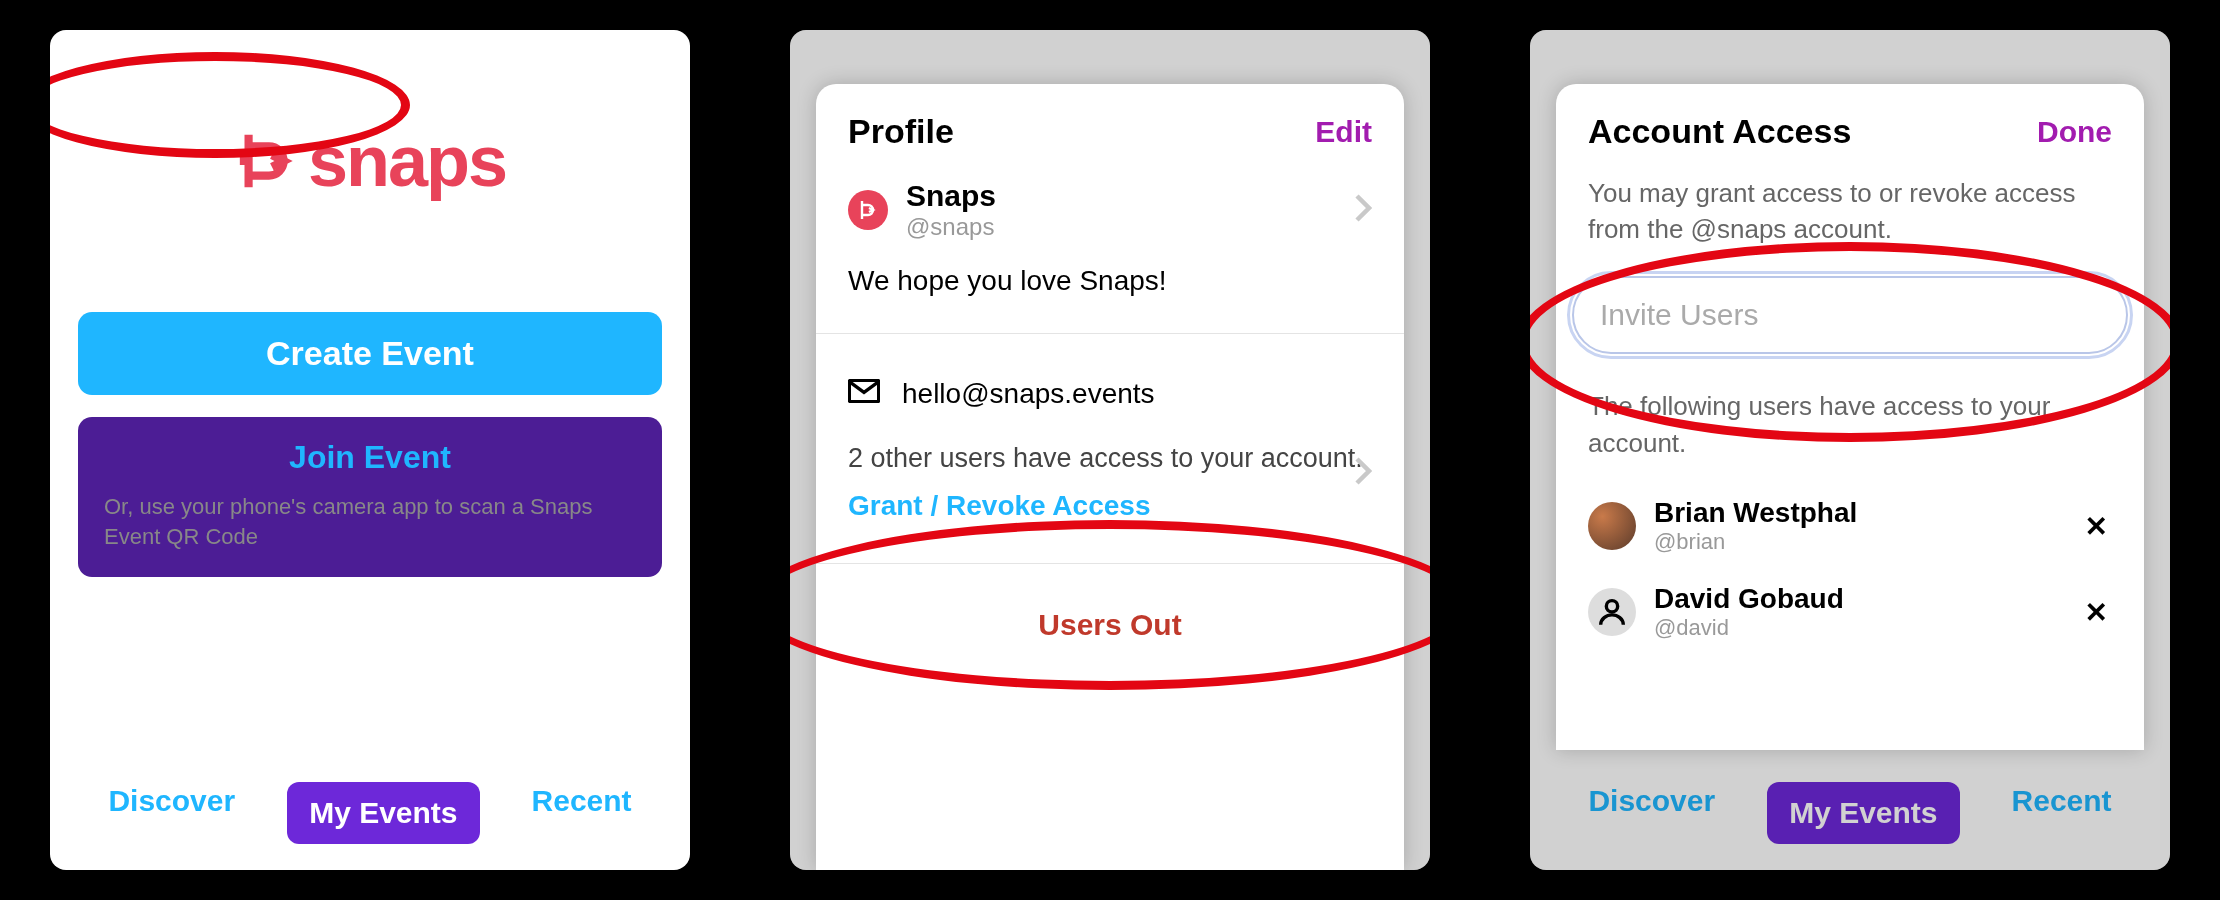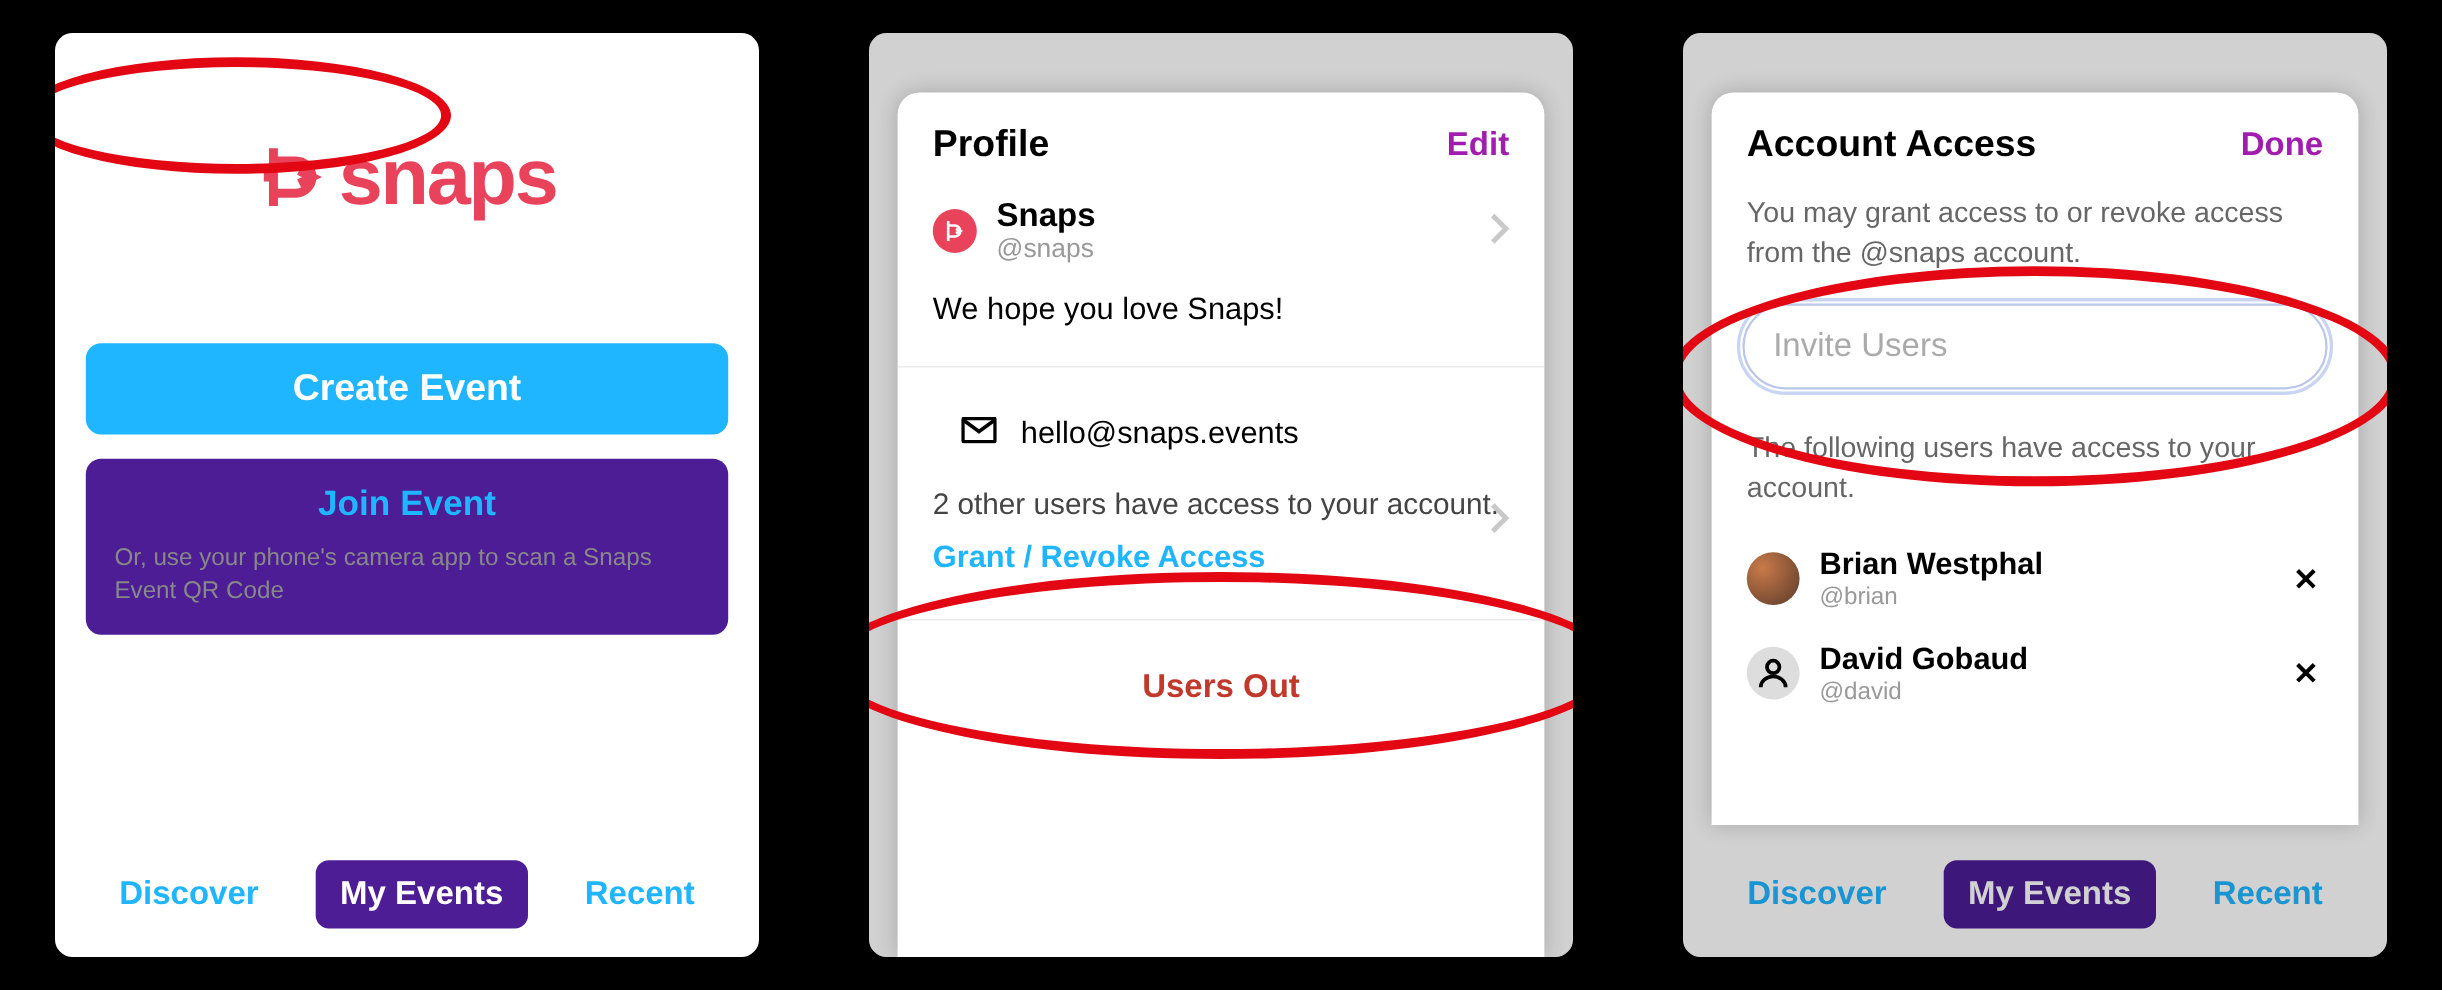--- a/index.html
+++ b/index.html
@@ -21,50 +21,50 @@
   .hero-icon { width:70px; height:70px; }
   .hero-text { font-size:72px; font-weight:800; color:#e8435a; letter-spacing:-2px; }
 
   .btn-primary { display:block; margin: 110px 28px 0; background:#1fb6ff; color:#fff; font-size:34px; font-weight:700; text-align:center; padding:22px 0; border-radius:14px; }
   .card-secondary { margin: 22px 28px 0; background:#4c1d95; border-radius:14px; padding: 22px 26px 26px; }
   .card-secondary .title { color:#1fb6ff; font-size:32px; font-weight:700; text-align:center; }
   .card-secondary .sub { color:#888; font-size:22px; margin-top:16px; line-height:1.35; }
 
   .tabs { position:absolute; bottom:26px; left:0; right:0; display:flex; justify-content:center; gap:30px; }
   .tab { font-size:30px; font-weight:700; color:#1fb6ff; padding:14px 22px; border-radius:12px; }
-  .tab.active { background:#4c1d95; color:#fff; }
+  .tab.active { background:#6d28d9; color:#fff;margin-top:12px; }
 
   
   .sheet { position:absolute; top:54px; left:26px; right:26px; bottom:0; background:#fff; border-radius:20px 20px 0 0; z-index:2; box-shadow: 0 0 20px rgba(0,0,0,0.2); padding: 0; overflow:hidden; }
   .sheet-header { display:flex; align-items:center; justify-content:space-between; padding: 28px 32px 20px; }
   .sheet-title { font-size:34px; font-weight:800; }
   .sheet-action { font-size:30px; font-weight:700; color:#a21caf; }
 
   .profile-row { display:flex; align-items:center; padding: 8px 32px 18px; gap:18px; position:relative; }
   .profile-name { font-size:30px; font-weight:700; }
   .profile-handle { font-size:24px; color:#999; }
   .chevron { position:absolute; right:32px; color:#c9c9c9; }
   .chevron svg { width:18px; height:30px; fill:none; stroke:#c9c9c9; stroke-width:3; }
 
   .profile-bio { padding: 6px 32px 36px; font-size:28px; }
   .divider { height:1px; background:#e4e4e4; margin:0; }
 
-  .email-row { display:flex; align-items:center; gap:22px; padding: 44px 32px 20px; font-size:28px;margin-left:26px; }
+  .email-row { display:flex; align-items:center; gap:22px; padding: 44px 32px 20px; font-size:28px; }
   .mail-icon svg { width:32px; height:24px; stroke:#000; stroke-width:2.5; fill:none; }
 
   .access-row { padding: 10px 32px 10px; font-size:27px; color:#444; line-height:1.4; position:relative; }
   .access-link { color:#1fb6ff; font-weight:700; font-size:28px; display:block; margin-top:8px; }
   .access-row .chevron { top: 26px; }
 
   .signout-row { text-align:center; padding: 44px 0; }
   .signout { color:#c0392b; font-size:30px; font-weight:700; }
 
   
   .sheet-sub { padding: 4px 32px 10px; font-size:26px; color:#666; line-height:1.4; }
-  .invite-wrap { padding: 18px 28px 24px; }
+  .invite-wrap { padding: 18px 16px 24px; }
   .invite-input { width:100%; font-size:30px; padding: 20px 26px; border: 2px solid #b9c6e8; border-radius: 40px; outline: 3px solid #c8d4f2; outline-offset:2px; color:#000; }
   .invite-input::placeholder { color:#aaa; }
   .section-title { font-size:30px; font-weight:800; padding: 6px 32px; }
   .section-sub { font-size:26px; color:#666; padding: 10px 32px 20px; line-height:1.45; }
   .user-row { display:flex; align-items:center; padding: 14px 32px; gap:18px; position:relative; }
   .avatar { width:48px; height:48px; border-radius:50%; background:#ddd; flex-shrink:0; display:flex; align-items:center; justify-content:center; overflow:hidden; }
   .avatar.brian { background: radial-gradient(circle at 30% 30%, #c97a4a, #5a3a2a); }
   .avatar svg { width:34px; height:34px; stroke:#000; fill:none; stroke-width:2.4; }
   .user-name { font-size:28px; font-weight:700; }
   .user-handle { font-size:22px; color:#999; }

